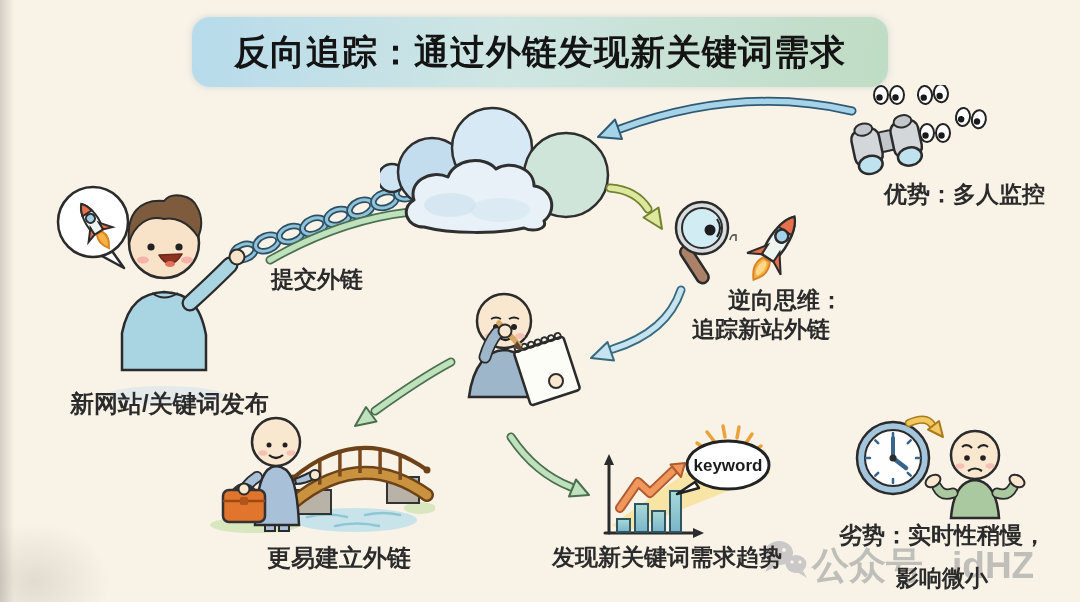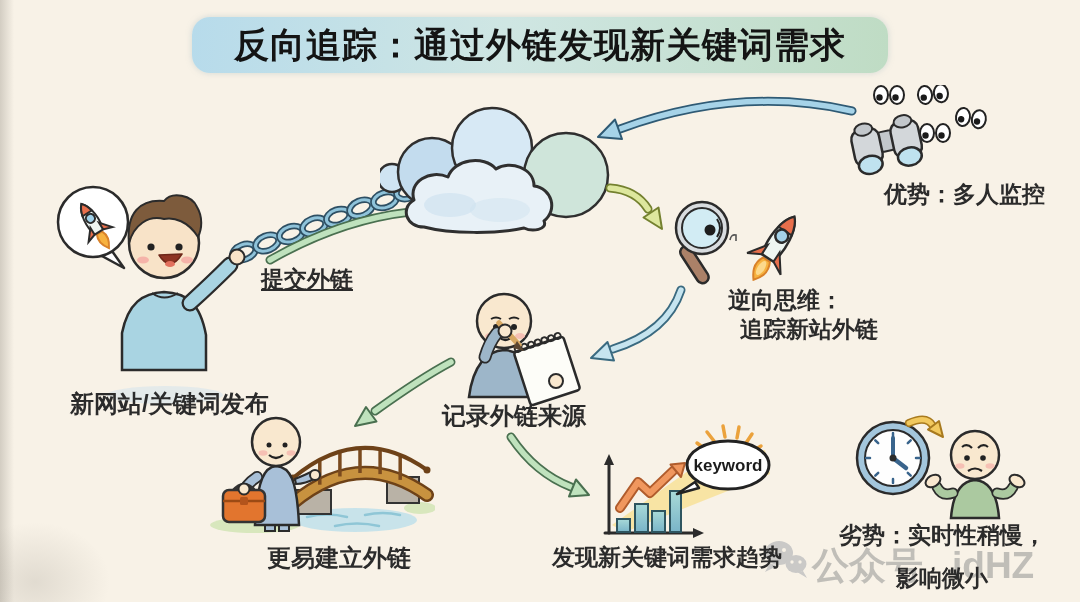--- a/index.html
+++ b/index.html
@@ -3,21 +3,21 @@
 <meta charset="utf-8">
 <style>
   html,body{margin:0;padding:0;}
   body{font-family:"Liberation Sans","DejaVu Sans",sans-serif;}
   #canvas{position:relative;width:1080px;height:602px;background:#f8f2e7;overflow:hidden;}
   #canvas::before{content:"";position:absolute;left:0;top:0;width:14px;height:602px;
     background:linear-gradient(to right,rgba(125,120,110,.30),rgba(125,120,110,0));z-index:9;pointer-events:none;}
   #canvas::after{content:"";position:absolute;left:-40px;bottom:-40px;width:150px;height:120px;
     background:radial-gradient(closest-side,rgba(120,115,105,.18),rgba(120,115,105,0));z-index:9;pointer-events:none;}
   .abs{position:absolute;}
-  .banner{left:192px;top:17px;width:696px;height:56px;border-radius:18px;
+  .banner{left:192px;top:17px;width:696px;height:70px;border-radius:18px;
     background:linear-gradient(93deg,#b7dbeb 0%,#cfe6e3 45%,#bfdcc4 100%);
     display:flex;align-items:center;justify-content:center;
     box-shadow:0 0 6px rgba(140,170,180,.35);}
   .banner span{font-size:35px;font-weight:800;color:#141414;letter-spacing:1px;white-space:nowrap;}
   .lbl{position:absolute;font-weight:700;color:#2b2b2b;white-space:nowrap;z-index:5;}
   .f24{font-size:24px;} .f23{font-size:23px;}
   .wm{position:absolute;color:rgba(178,176,172,.8);font-size:37px;font-weight:700;z-index:1;white-space:nowrap;}
   
   .ao-green{stroke:#4a7050;stroke-width:9;fill:none;stroke-linecap:round;}
   .ai-green{stroke:#bfe2bd;stroke-width:5.5;fill:none;stroke-linecap:round;}
@@ -371,23 +371,22 @@
       <g transform="translate(88,68) rotate(-30)">
           <ellipse rx="8" ry="5.5" fill="#f9e8cf" stroke="#2b2b2b" stroke-width="2"></ellipse>
         </g>
       <g transform="translate(172,68) rotate(30)">
           <ellipse rx="8" ry="5.5" fill="#f9e8cf" stroke="#2b2b2b" stroke-width="2"></ellipse>
         </g>
     </g>
   </svg>
 
   <div class="lbl f24" style="left:70px;top:344px;margin-top:44px;">新网站/关键词发布</div>
-  <div class="lbl f23" style="left:261px;top:264px;text-decoration:underline;">提交外链</div>
+  <div class="lbl f23" style="left:271px;top:264px;">提交外链</div>
   <div class="lbl f23" style="left:852px;top:179px;margin-left:32px;">优势：多人监控</div>
   <div class="lbl f23" style="left:728px;top:285px;">逆向思维：</div>
-  <div class="lbl f23" style="left:692px;top:314px;margin-left:48px;">追踪新站外链</div>
-  <div class="lbl f24" style="left:442px;top:400px;">记录外链来源</div>
+  <div class="lbl f23" style="left:692px;top:314px;">追踪新站外链</div>
   <div class="lbl f24" style="left:243px;top:542px;margin-left:24px;">更易建立外链</div>
   <div class="lbl f23" style="left:552px;top:542px;">发现新关键词需求趋势</div>
   <div class="lbl f23" style="left:839px;top:520px;">劣势：实时性稍慢，</div>
   <div class="lbl f23" style="left:896px;top:549px;margin-top:14px;">影响微小</div>
 
 </div>
 
 </body></html>

